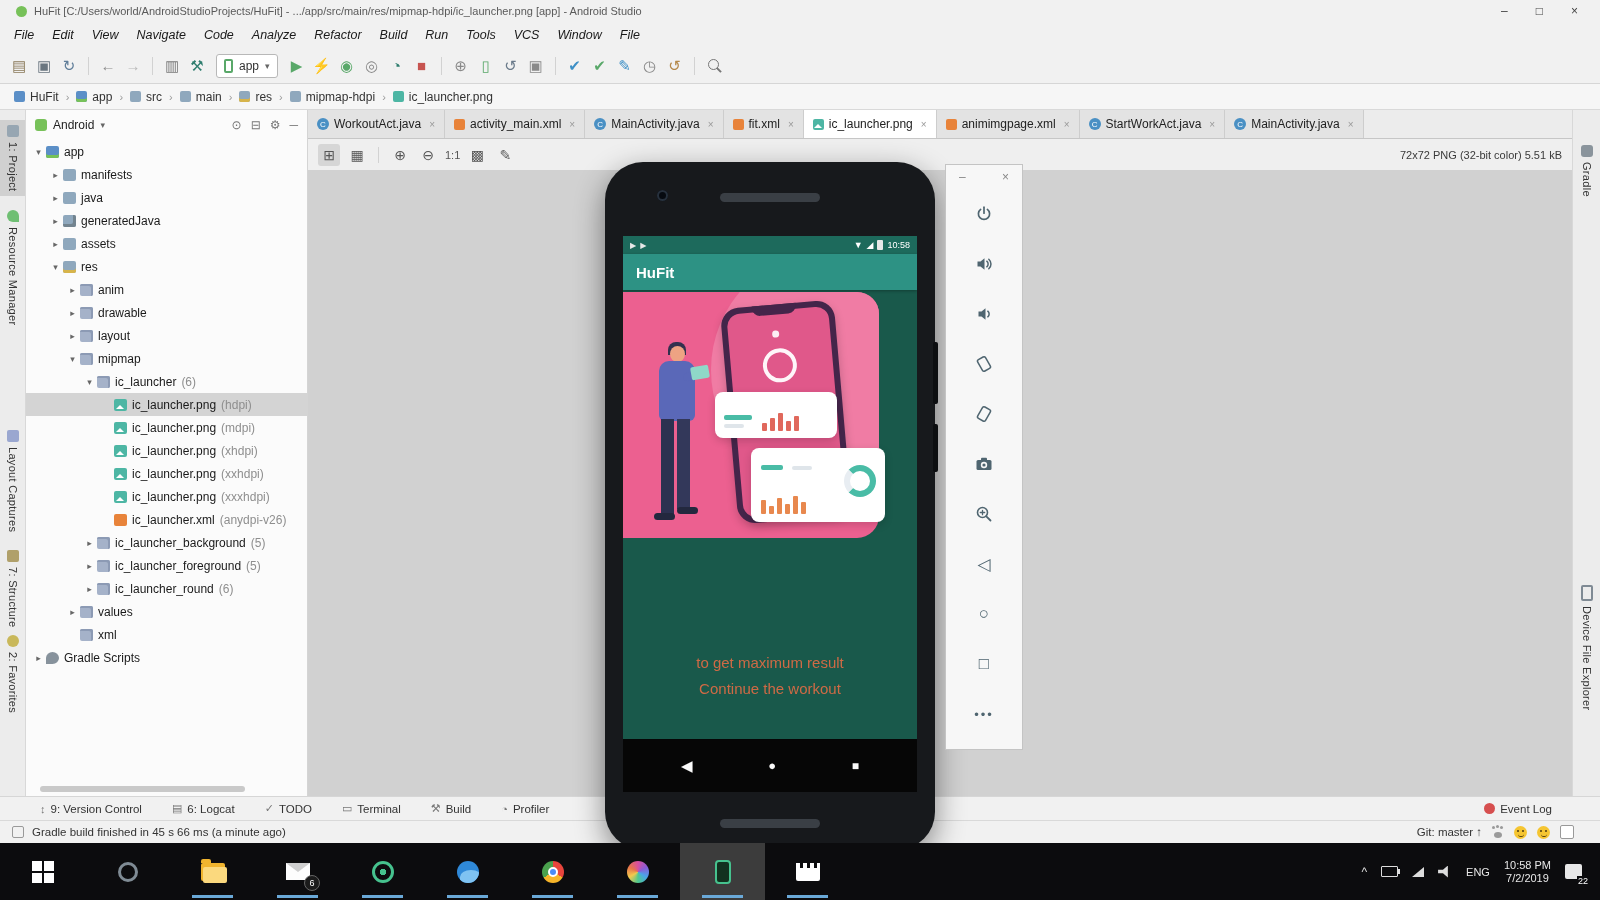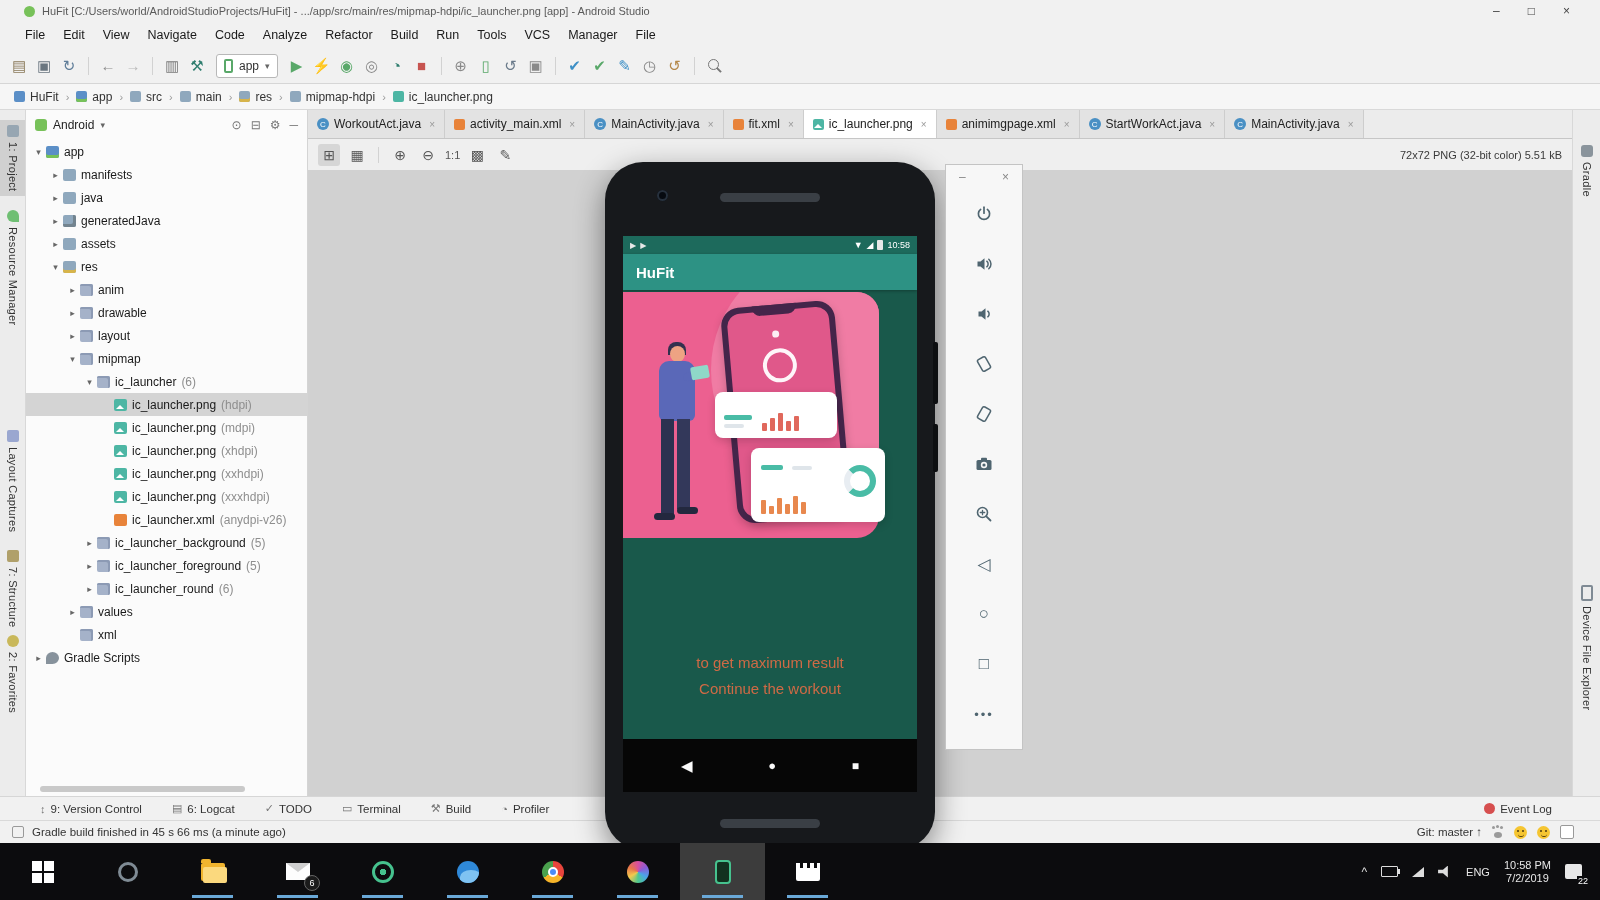--- a/index.html
+++ b/index.html
@@ -1,26 +1,26 @@
 <!DOCTYPE html>
 <html><head>
 <meta charset="utf-8">
 <style>
   html,body{margin:0;padding:0;background:#222;}
   #screen{position:relative;width:1600px;height:900px;overflow:hidden;background:#d1d1d1;
           font-family:"Liberation Sans",sans-serif;color:#222;}
   
   .titlebar{position:absolute;left:0;top:0;right:0;height:22px;background:#f1f1f1;
-            display:flex;align-items:center;padding:0 24px;box-sizing:border-box;}
+            display:flex;align-items:center;padding:0 16px;box-sizing:border-box;}
   .as-logo{width:11px;height:11px;border-radius:50%;background:#77c159;margin-right:7px;flex:none;}
   .title-text{font-size:11px;color:#5a5a5a;white-space:nowrap;overflow:hidden;}
   .win-controls{margin-left:auto;display:flex;gap:28px;color:#444;font-size:12px;padding-right:6px;}
   
   .menubar{position:absolute;top:22px;left:0;right:0;height:26px;background:#f1f1f1;
-           display:flex;align-items:center;padding-left:16px;}
+           display:flex;align-items:center;padding-left:5px;font-style:italic;}
   .menu-item{font-size:12.5px;color:#1a1a1a;padding:0 9px;}
   
   .toolbar{position:absolute;top:48px;left:0;right:0;height:36px;background:#f1f1f1;
            border-bottom:1px solid #d6d6d6;display:flex;align-items:center;padding-left:8px;
            gap:3px;box-sizing:border-box;}
   .tb-group{display:flex;align-items:center;gap:3px;}
   .tb-icon{width:22px;height:22px;display:flex;align-items:center;justify-content:center;
            font-size:15px;color:#777;}
   .tb-sep{width:1px;height:18px;background:#d2d2d2;margin:0 5px;}
   .run-config{height:22px;background:#fff;border:1px solid #b8b8b8;border-radius:3px;
@@ -271,21 +271,21 @@
       <span class="menu-item">Edit</span>
       <span class="menu-item">View</span>
       <span class="menu-item">Navigate</span>
       <span class="menu-item">Code</span>
       <span class="menu-item">Analyze</span>
       <span class="menu-item">Refactor</span>
       <span class="menu-item">Build</span>
       <span class="menu-item">Run</span>
       <span class="menu-item">Tools</span>
       <span class="menu-item">VCS</span>
-      <span class="menu-item">Manager</span>
+      <span class="menu-item">Window</span>
       <span class="menu-item">File</span>
     </div>
 
   <div class="toolbar">
     <span class="tb-group" id="tb-left">
         <span class="tb-icon" style="color: rgb(138, 122, 90);">▤</span>
         <span class="tb-icon" style="color: rgb(106, 118, 128);">▣</span>
         <span class="tb-icon" style="color: rgb(95, 125, 153);">↻</span>
         <span class="tb-sep"></span>
         <span class="tb-icon" style="color: rgb(141, 141, 141);">←</span>

